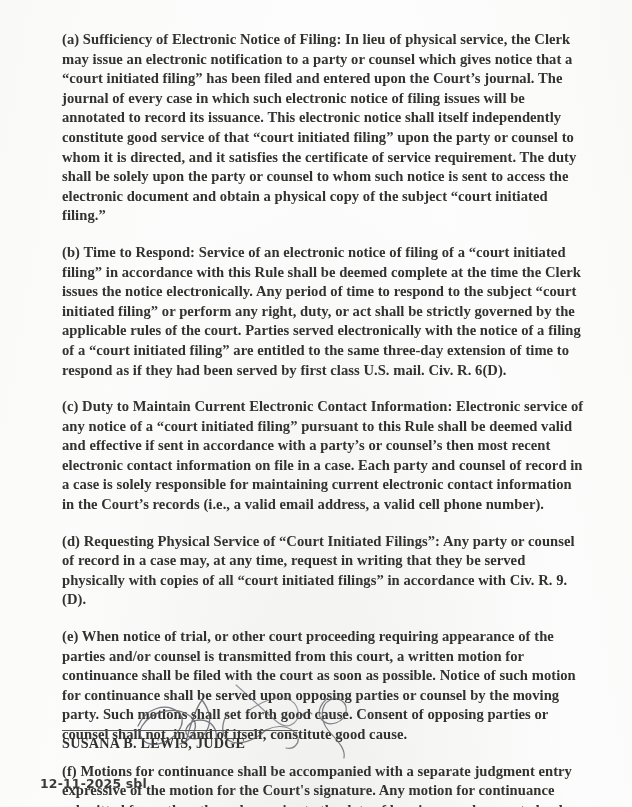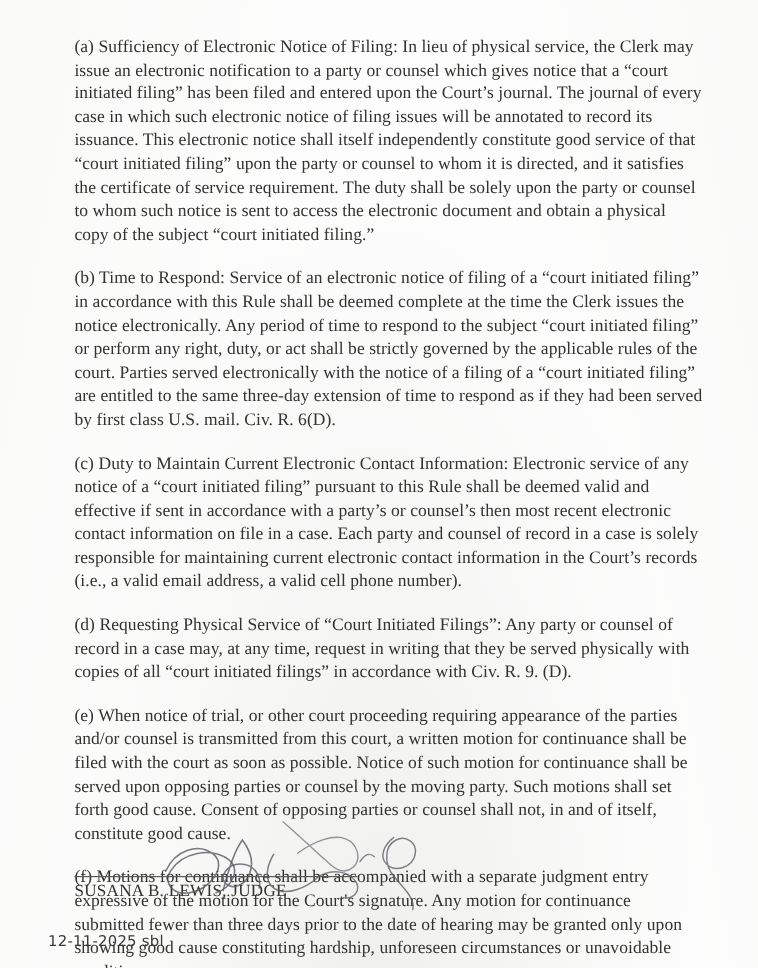--- a/index.html
+++ b/index.html
@@ -8,20 +8,21 @@
     background: #ffffff;
   }
   .page {
     position: relative;
     width: 632px;
     height: 807px;
     background: #fdfdfd;
     overflow: hidden;
     font-family: "Liberation Serif", "DejaVu Serif", serif;
     color: #2b2b2b;
+    font-weight: bold;
   }
   
   .scan-tint {
     position: absolute;
     inset: 0;
     background:
       linear-gradient(100deg, rgba(246,246,244,0.55) 0%, rgba(255,255,255,0) 38%),
       linear-gradient(260deg, rgba(245,245,243,0.5) 0%, rgba(255,255,255,0) 30%),
       radial-gradient(ellipse at 50% 104%, rgba(236,236,234,0.8) 0%, rgba(255,255,255,0) 60%);
     pointer-events: none;

